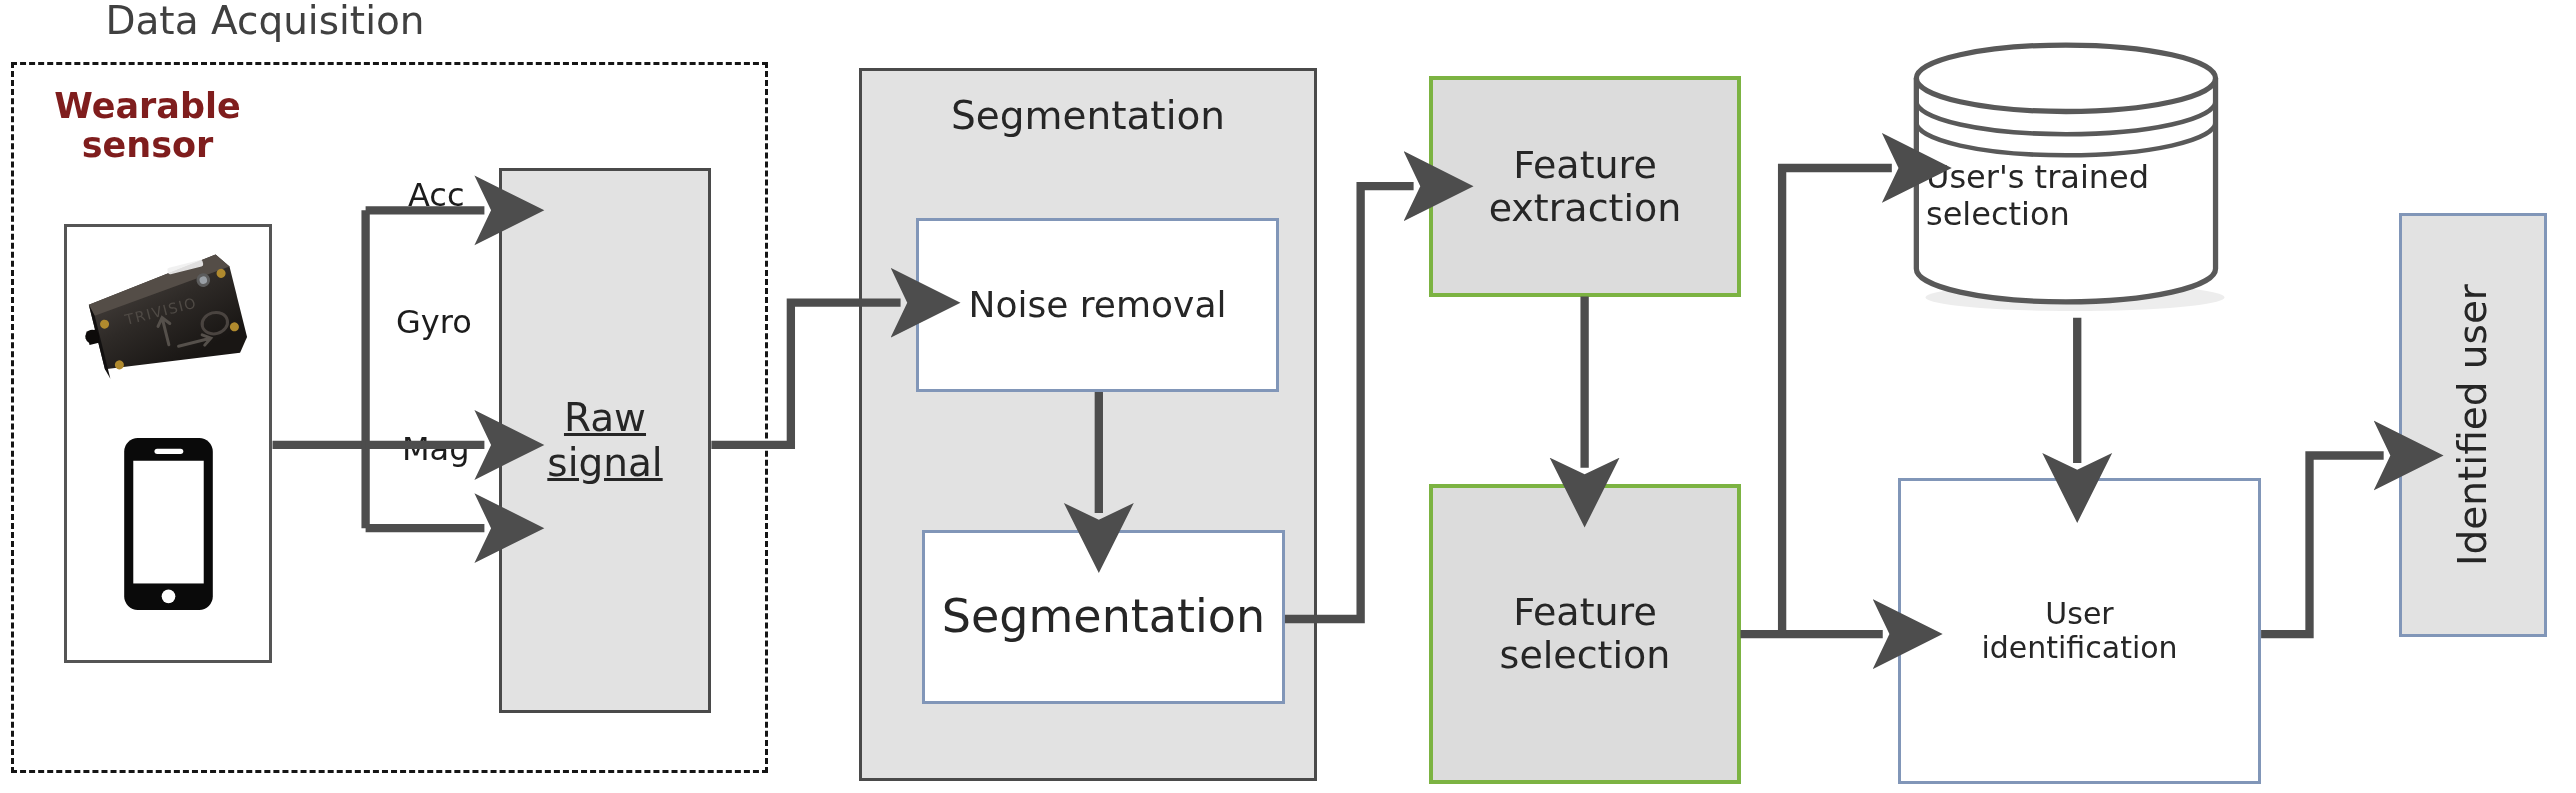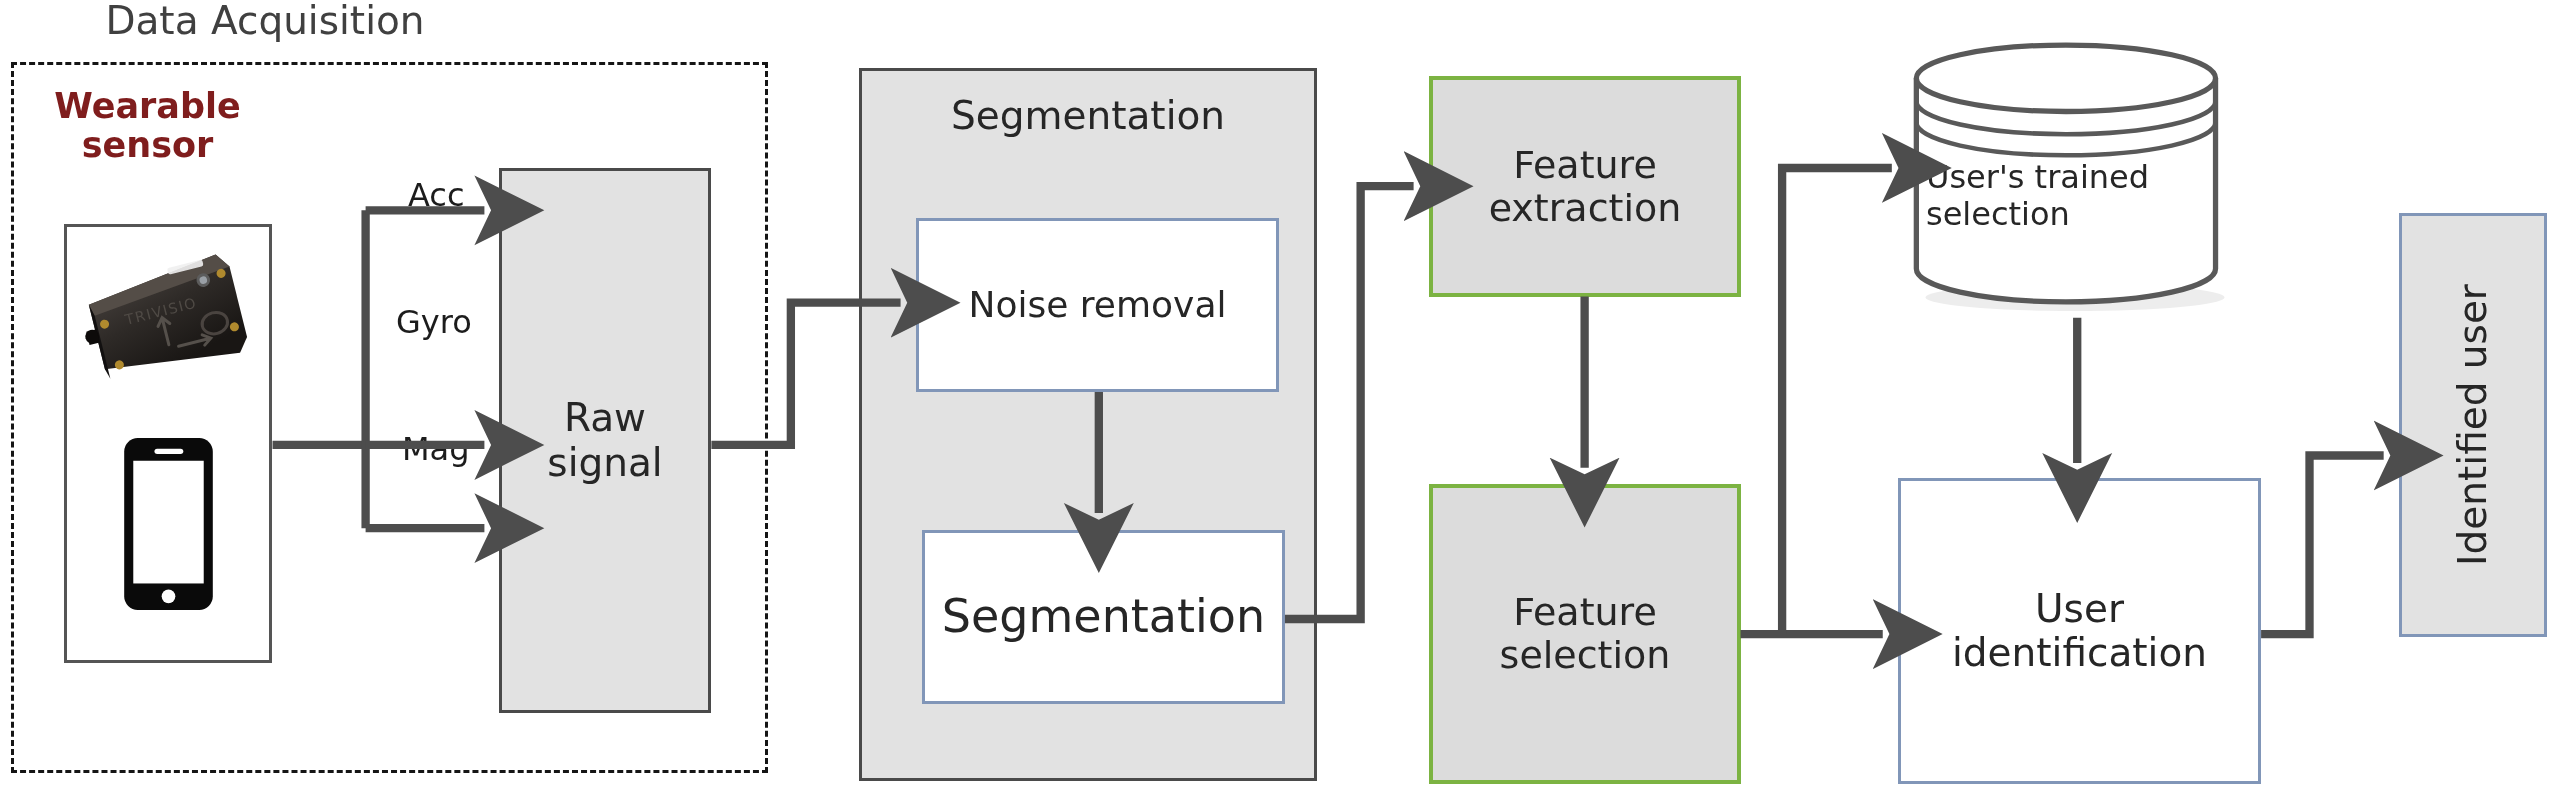--- a/index.html
+++ b/index.html
@@ -26,31 +26,31 @@
   #phone-img{position:absolute;left:121px;top:435px;width:95px;height:178px;}
 
   
   .box{position:absolute;box-sizing:border-box;display:flex;align-items:center;
        justify-content:center;text-align:center;line-height:1.13;}
   .gray-dark{background:#E2E2E2;border:3px solid #4A4A4A;}
   .gray-blue{background:#E2E2E2;border:3.8px solid #8196B8;}
   .white-blue{background:#ffffff;border:3.8px solid #8196B8;}
   .gray-green{background:#DCDCDC;border:4.5px solid #7CB342;}
 
-  #raw-signal{left:499px;top:168px;width:212px;height:545px;font-size:39px;color:#262626;}
+  #raw-signal{left:499px;top:168px;width:212px;height:545px;font-size:39px;color:#262626;text-decoration:underline;}
   #preprocessing{left:859px;top:68px;width:458px;height:713px;align-items:flex-start;}
   #preproc-title{position:absolute;left:0;top:23px;width:100%;text-align:center;
                  font-size:39px;color:#262626;}
   #noise-removal{left:916px;top:218px;width:363px;height:174px;font-size:36px;color:#262626;}
   #segmentation{left:922px;top:530px;width:363px;height:174px;font-size:46px;color:#262626;}
 
   #feature-extraction{left:1429px;top:76px;width:312px;height:221px;font-size:38px;color:#262626;}
   #feature-selection{left:1429px;top:484px;width:312px;height:300px;font-size:38px;color:#262626;}
 
-  #user-identification{left:1898px;top:478px;width:363px;height:306px;font-size:39px;color:#262626;}
+  #user-identification{left:1898px;top:478px;width:363px;height:306px;font-size:30px;color:#262626;}
 
   #identified-user{left:2399px;top:213px;width:148px;height:424px;}
   #identified-user .vtext{transform:rotate(-90deg);white-space:nowrap;font-size:39px;color:#262626;}
 
   
   #db{position:absolute;left:1907px;top:42px;width:333px;height:272px;}
   #db-label{position:absolute;left:1926px;top:159px;width:295px;
             font-size:32px;line-height:1.15;color:#262626;}
 
   

